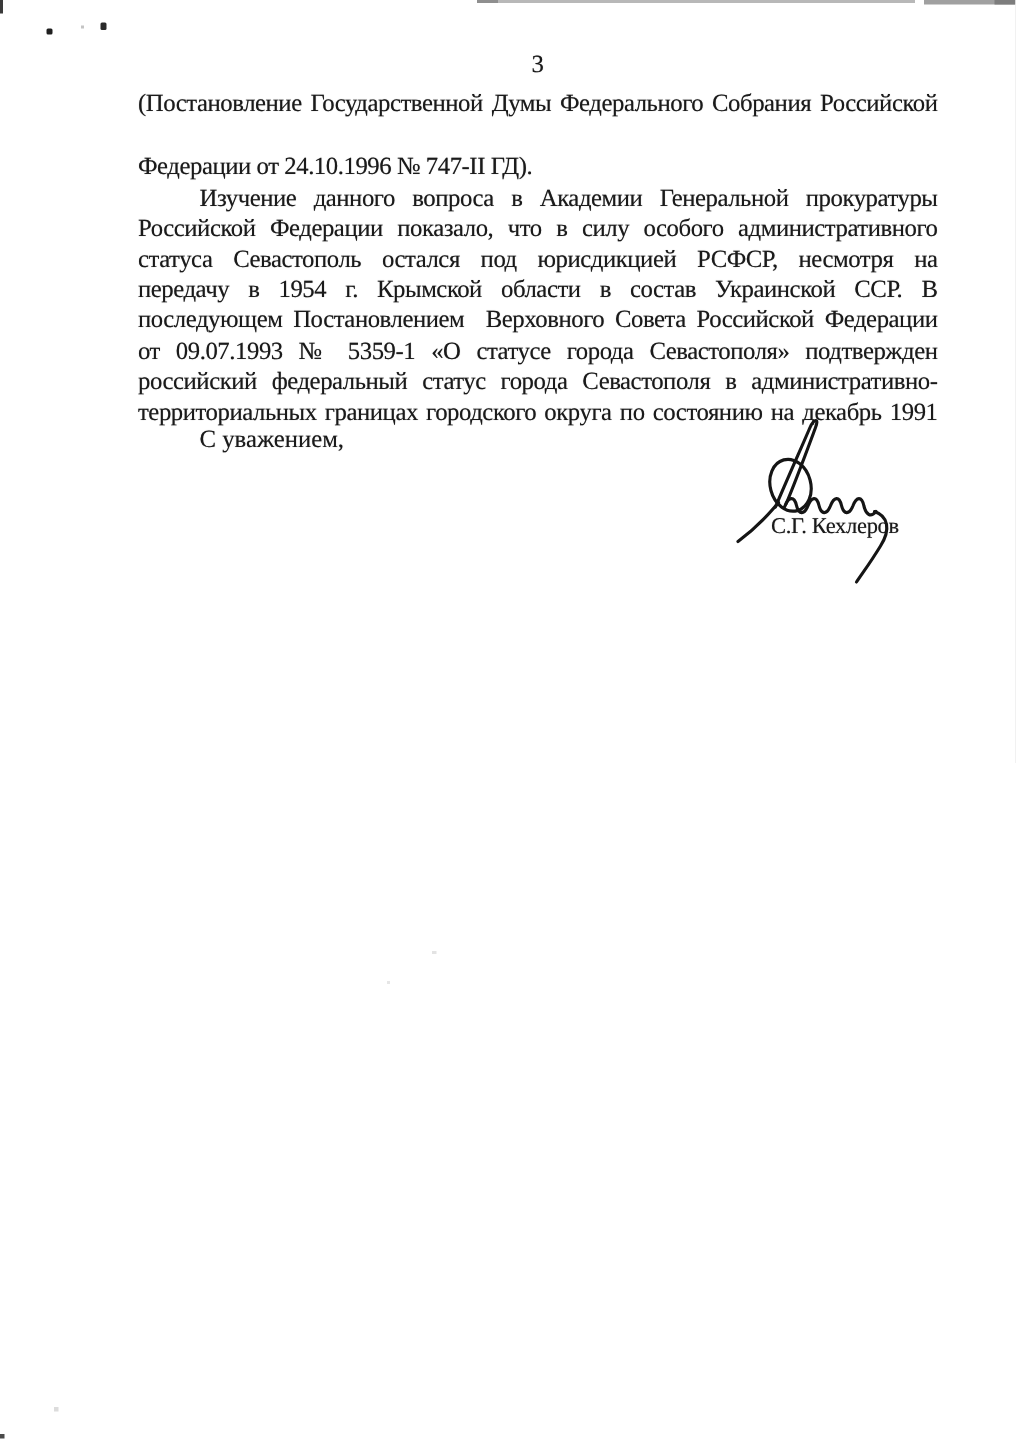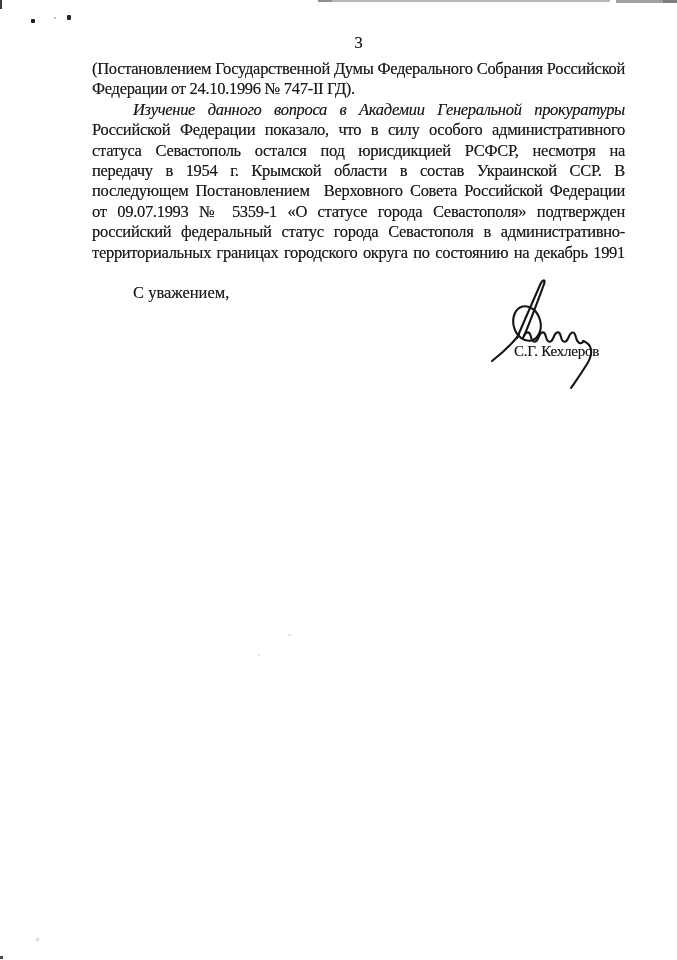--- a/index.html
+++ b/index.html
@@ -24,22 +24,22 @@
 
   
   .textblock {
     position: absolute;
     left: 92px; top: 59px; width: 533px;
     font-size: 16.5px;
     line-height: 20.4px;
     letter-spacing: -0.3px;
   }
   .l { text-align: justify; text-align-last: justify; }
-  .l.last { text-align-last: left; }
-  .l.indent { text-indent: 41px; font-style: italic; }
+  .l.last { text-align-last: left; margin-top: 22px; }
+  .l.indent { text-indent: 41px; }
 
   .closing {
     position: absolute;
     left: 133px; top: 283px;
     font-size: 16.5px; line-height: 20px;
   }
 
   .signer-title {
     position: absolute;
     left: 92px; top: 327px;
@@ -92,21 +92,21 @@
   <div class="art a-st2"></div>
   <div class="art a-st2b"></div>
   <div class="art a-f1"></div>
   <div class="art a-f2"></div>
   <div class="art a-b1"></div>
   <div class="art a-b2"></div>
 
   <div class="page-num">3</div>
 
   <div class="textblock">
-    <div class="l">(Постановлением Государственной Думы Федерального Собрания Российской</div>
+    <div class="l">(Постановление Государственной Думы Федерального Собрания Российской</div>
     <div class="l last">Федерации от 24.10.1996 № 747-II ГД).</div>
     <div class="l indent">Изучение данного вопроса в Академии Генеральной прокуратуры</div>
     <div class="l">Российской Федерации показало, что в силу особого административного</div>
     <div class="l">статуса Севастополь остался под юрисдикцией РСФСР, несмотря на</div>
     <div class="l">передачу в 1954 г. Крымской области в состав Украинской ССР. В</div>
     <div class="l">последующем Постановлением &nbsp;Верховного Совета Российской Федерации</div>
     <div class="l">от 09.07.1993 № 5359-1 «О статусе города Севастополя» подтвержден</div>
     <div class="l">российский федеральный статус города Севастополя в административно-</div>
     <div class="l">территориальных границах городского округа по состоянию на декабрь 1991</div>
   </div>

